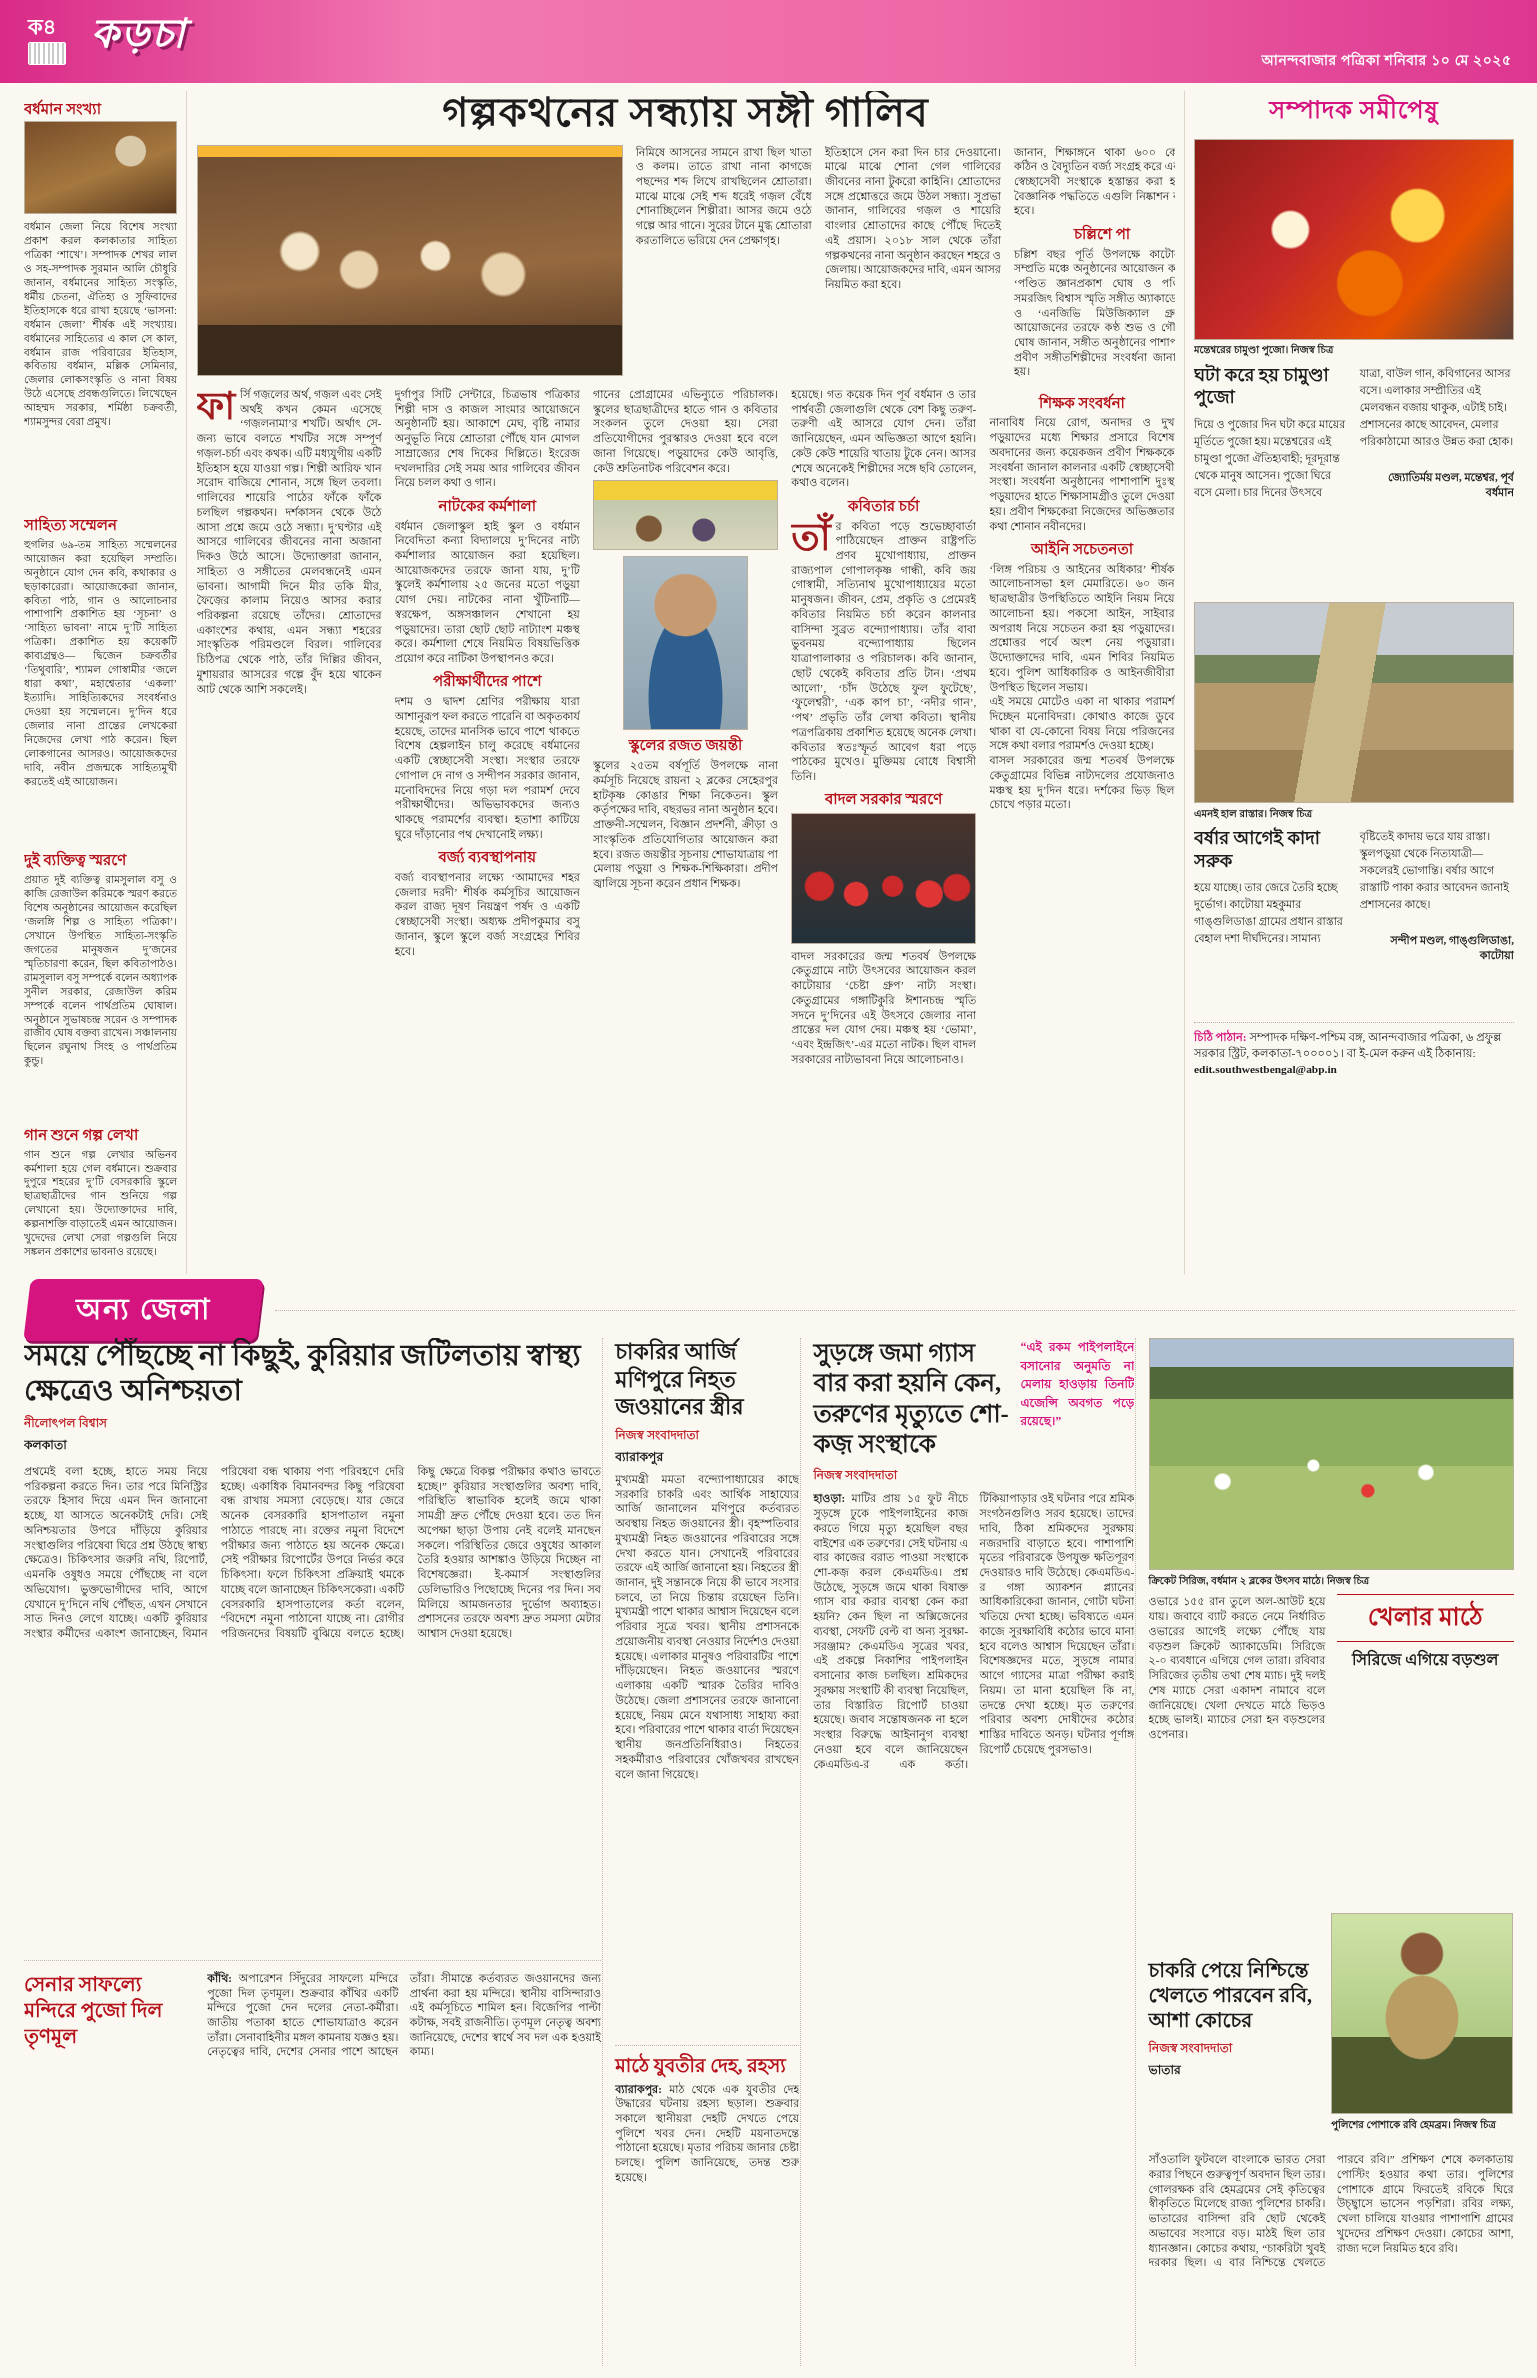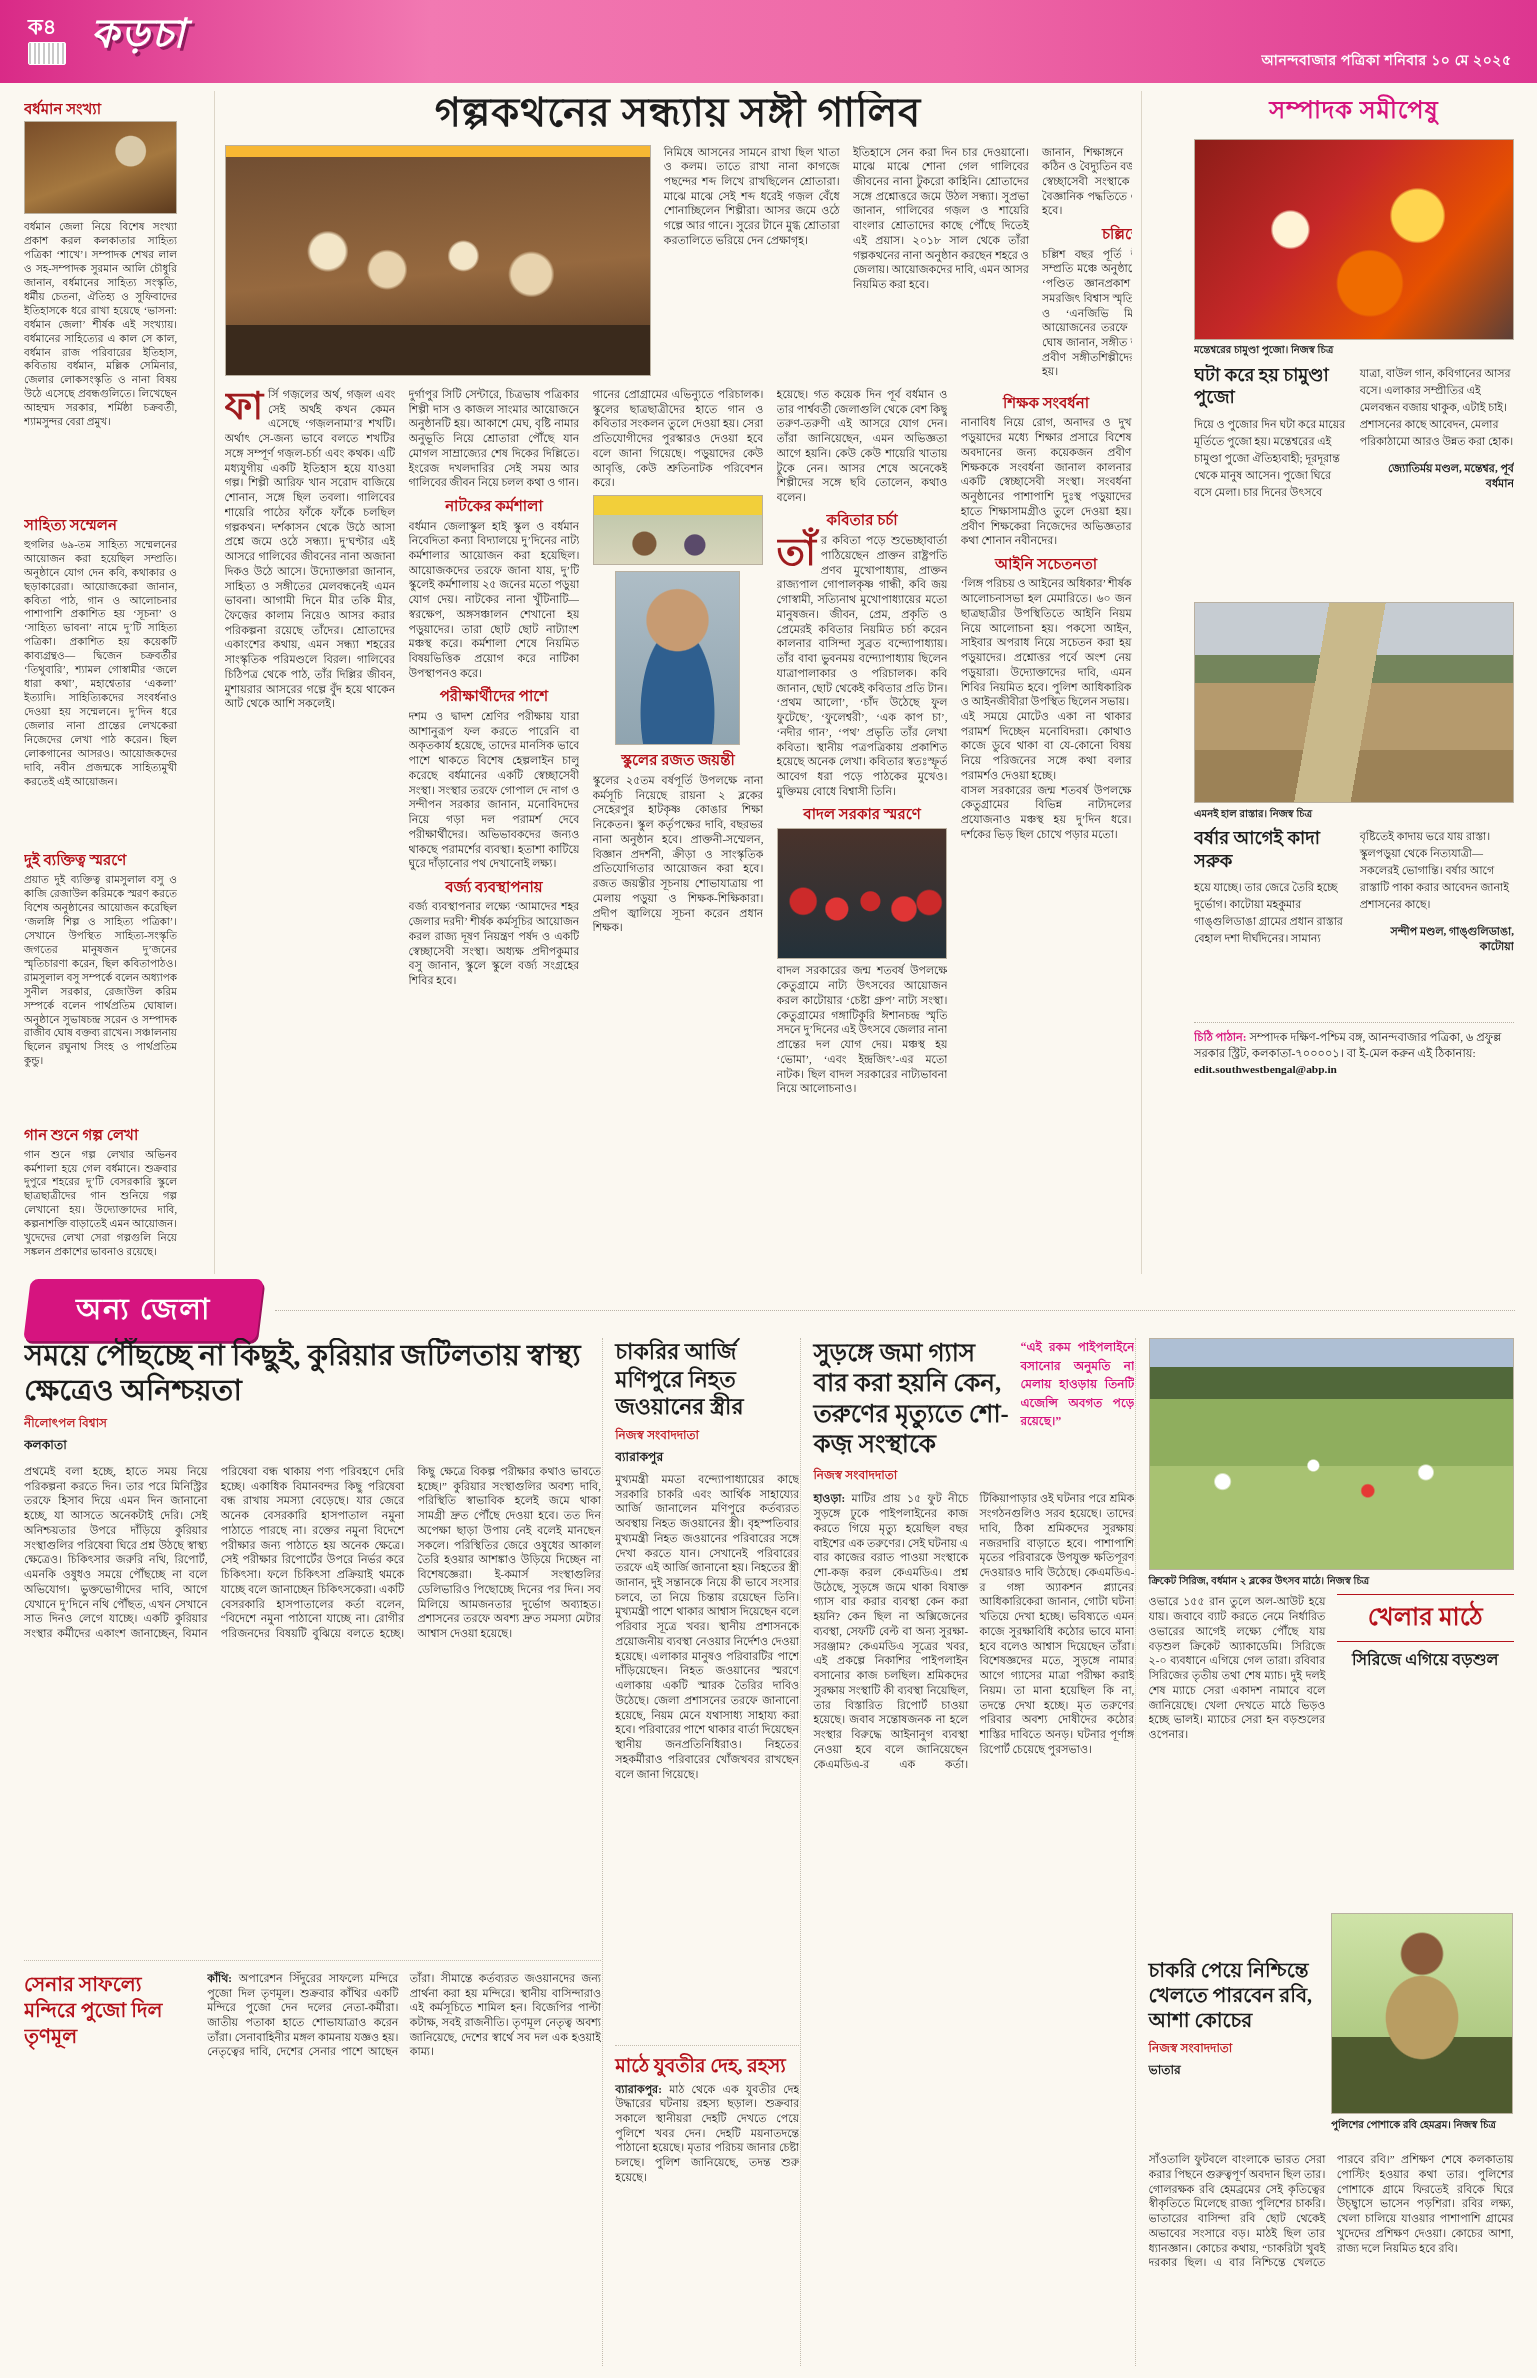--- a/index.html
+++ b/index.html
@@ -21,21 +21,21 @@
 
   
   .bt{font-size:11px;line-height:1.34;text-align:justify;}
   .lead{font-weight:bold;}
   .red-head{color:#b5121b;font-weight:bold;font-size:15px;line-height:1.2;margin:6.6px 0 3.8px;}
   .c{text-align:center;}
   .cap{font-size:10px;font-weight:bold;margin:3.8px 0 7.6px;font-family:"Liberation Sans",sans-serif;line-height:1.3;}
   .byline{color:#c1272d;font-weight:bold;font-size:12px;font-family:"Liberation Sans",sans-serif;margin-top:5.7px;}
   .place{font-weight:bold;font-size:12.3px;margin:1.9px 0 3.8px;}
   .dropcap{float:left;font-size:38px;line-height:.85;font-weight:bold;color:#9e1b1e;padding:2.8px 4.7px 0 0;}
-  .sig{display:block;font-weight:bold;text-align:right;margin-top:12px;}
+  .sig{display:block;font-weight:bold;text-align:right;margin-top:21px;}
   .ph{border:0.9px solid #b9b0a0;}
 
   
   .ph-book{height:93px;margin:3.8px 0 5.7px;background:
     radial-gradient(circle at 70% 32%,#d9c9a8 0 12%,rgba(0,0,0,0) 13%),
     linear-gradient(160deg,#7a4e2a,#a5783f 55%,#5c3a1e);}
   .ph-ghalib{width:426px;height:231px;background:
     radial-gradient(circle at 24% 46%,#f3e6c8 0 5%,rgba(0,0,0,0) 6%),
     radial-gradient(circle at 38% 54%,#e8d3ae 0 6%,rgba(0,0,0,0) 7%),
     radial-gradient(circle at 56% 48%,#f3e6c8 0 5%,rgba(0,0,0,0) 6%),
@@ -78,22 +78,22 @@
     radial-gradient(ellipse at 50% 52%,#b99d62 0 28%,rgba(0,0,0,0) 29%),
     linear-gradient(rgba(0,0,0,0) 62%,#4f5b2f 62%),
     linear-gradient(#cfe3a8,#9dbb6d);}
 
   
   .left-col{position:absolute;top:93px;left:24px;width:153px;height:1181px;overflow:hidden;}
   .lsec{margin-bottom:11.4px;overflow:hidden;}
   .lsec .bt{font-size:10.4px;}
   .ls1{height:405px;}.ls2{height:324px;}.ls3{height:263px;}.ls4{height:170px;}
 
-  .center{position:absolute;top:91px;left:186px;width:928px;height:1183px;overflow:hidden;
-    border-left:0.9px solid #ddd6c8;border-right:0.9px solid #ddd6c8;padding:0 9.5px;margin-left:28px;}
+  .center{position:absolute;top:91px;left:186px;width:999px;height:1183px;overflow:hidden;
+    border-left:0.9px solid #ddd6c8;border-right:0.9px solid #ddd6c8;padding:0 9.5px;}
   .headline-main{font-size:40px;line-height:1.1;text-align:center;font-weight:bold;letter-spacing:0.9px;}
   .center-top{display:grid;grid-template-columns:426px 176px 176px 176px;gap:0 13.2px;height:233px;
     overflow:hidden;margin-top:9.5px;}
   .center-grid{display:grid;grid-template-columns:repeat(5,1fr);gap:0 13.2px;height:888px;overflow:hidden;margin-top:9.5px;}
   .ncol{overflow:hidden;}
 
   .right-col{position:absolute;top:91px;left:1194px;width:320px;height:1183px;overflow:hidden;}
   .ed-title{color:#d6147f;font-size:24px;font-weight:bold;text-align:center;margin-bottom:7.6px;letter-spacing:0.9px;}
   .letter{columns:2;column-gap:11.4px;overflow:hidden;}
   .letter h4{font-size:18px;line-height:1.25;margin-bottom:5.7px;}

